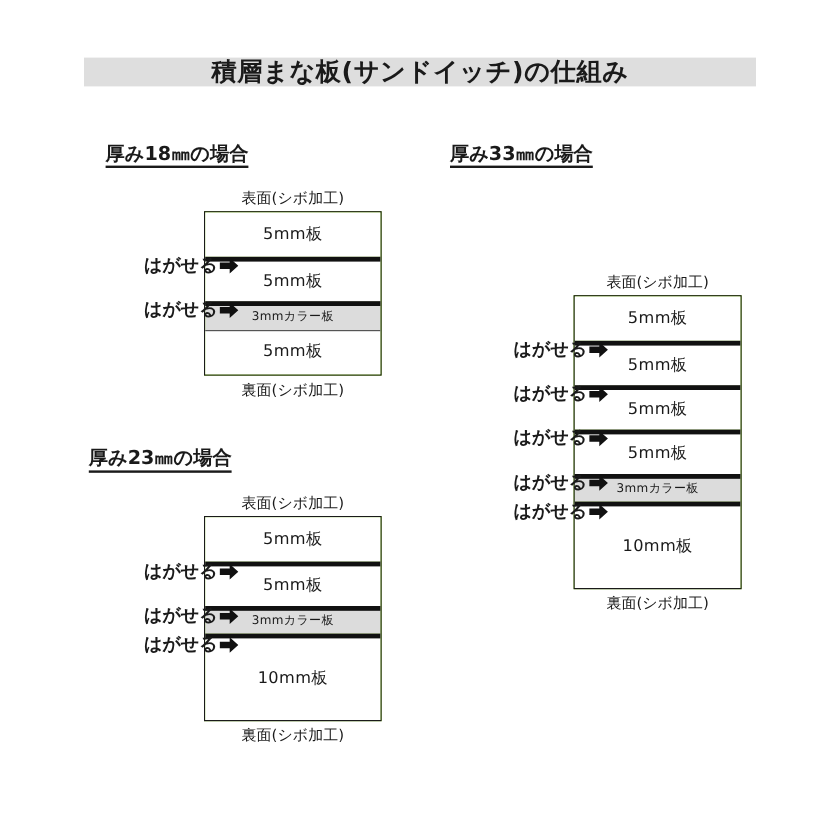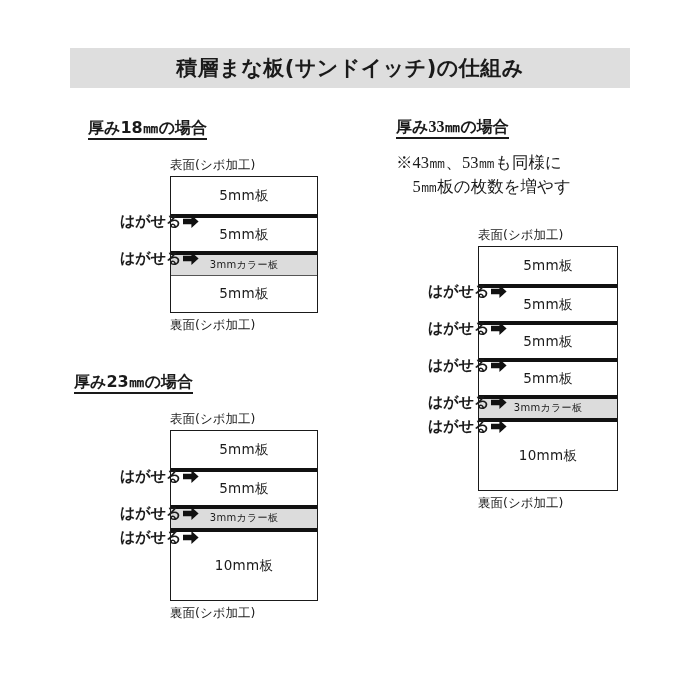--- a/index.html
+++ b/index.html
@@ -15,21 +15,21 @@
     font-family: "DejaVu Sans", "Liberation Sans", sans-serif;
     color: #1a1a1a;
   }
 
   
   .title-banner {
     position: absolute;
     left: 70px;
     top: 48px;
     width: 560px;
-    height: 40px;
+    height: 24px;
     background: #dedede;
     display: flex;
     align-items: center;
     justify-content: center;
   }
   .title-banner .title-text {
     font-size: 21px;
     font-weight: 700;
     letter-spacing: 0.5px;
     color: #1a1a1a;
@@ -55,21 +55,21 @@
     margin-top: 12px;
     white-space: pre;
   }
 
   
   .stack-wrap {
     position: absolute;
   }
   .face-label {
     font-size: 12.5px;
-    text-align: left;
+    text-align: center;
     white-space: nowrap;
     line-height: 1.1;
   }
   .face-label.top    { margin-bottom: 4px; }
   .face-label.bottom { margin-top: 5px; }
 
   .stack-box {
     border: 1.6px solid #1a1a1a;
     background: #84cc16;
     box-sizing: border-box;
@@ -211,24 +211,22 @@
 </div>
 <div class="peel" style="left:84px; top:537px;">
   <span class="peel-text">はがせる</span>
   <span class="peel-arrow">
     <svg width="16" height="14" viewBox="0 0 16 14" aria-hidden="true">
         <path d="M0 4.3 H8.4 V0.6 L15.6 7 L8.4 13.4 V9.7 H0 Z" fill="#111111"></path>
       </svg>
   </span>
 </div>
 
-<div class="section" id="sec-33" style="left:396px; top:118px;font-family:Liberation Serif, serif;">
+<div class="section" id="sec-33" style="left:375px; top:118px;">
   <div class="section-heading">厚み33㎜の場合</div>
-  <div class="section-note">※43㎜、53㎜も同様に
-　5㎜板の枚数を増やす</div>
 </div>
 
 <div class="stack-wrap" id="stack-33" style="left:478px; top:228px; width:140px;">
   <div class="face-label top">表面(シボ加工)</div>
   <div class="stack-box">
     <div class="layer" style="height:37px;">
         <span class="layer-label">5mm板</span>
       </div>
     <div class="layer sep-top" style="height:37px;">
         <span class="layer-label">5mm板</span>

